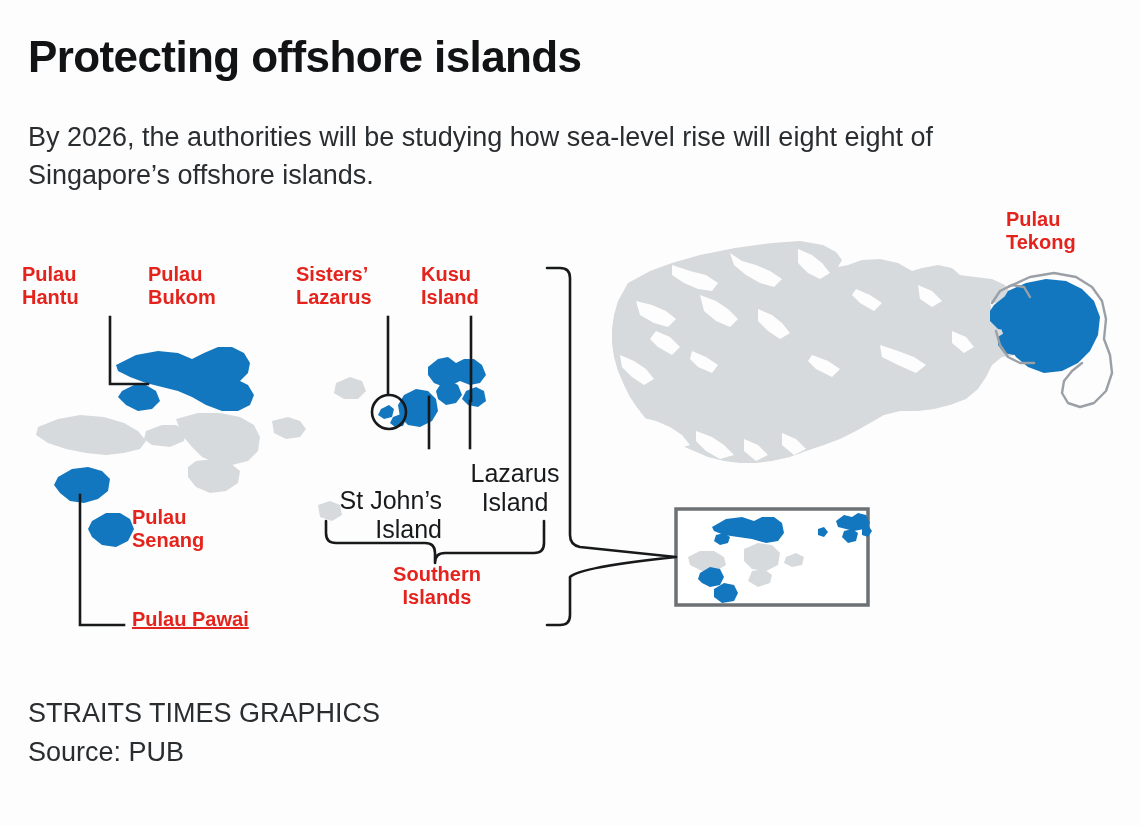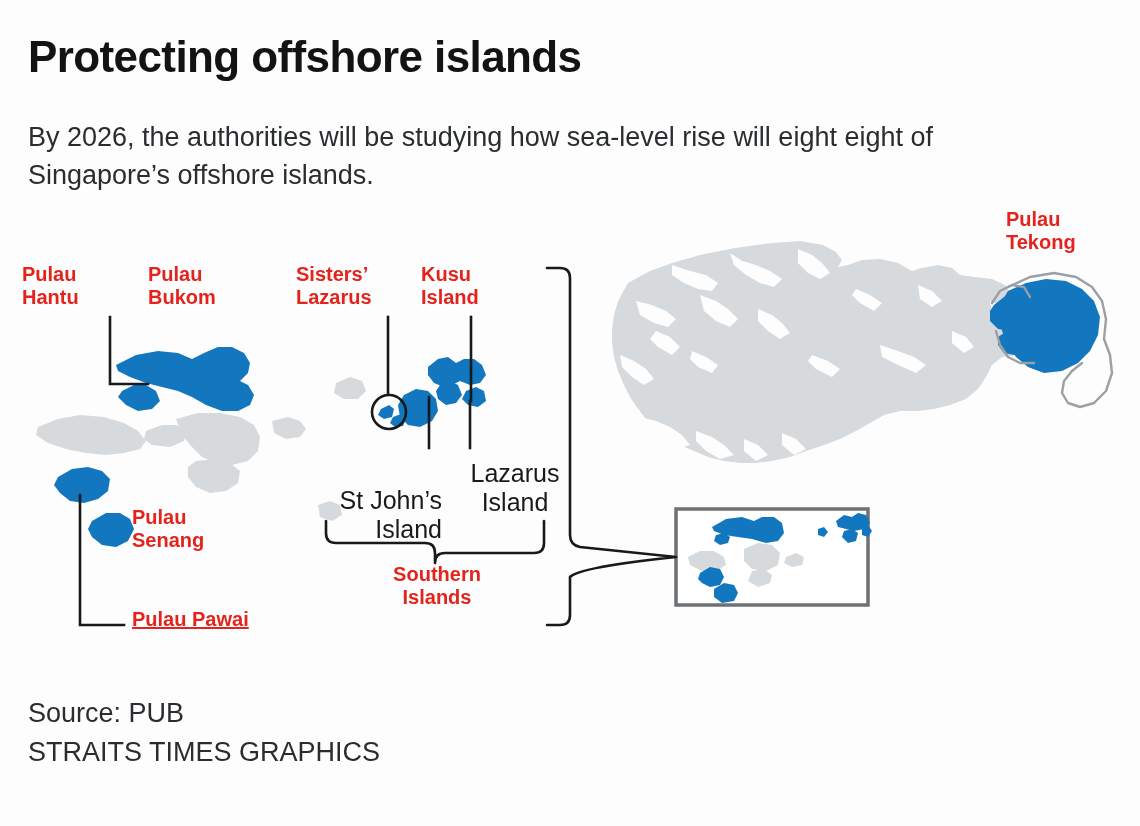--- a/index.html
+++ b/index.html
@@ -295,17 +295,17 @@
   <div class="lbl red-lg" id="lbl-southern">Southern
 Islands</div>
 
   <div class="lbl black" id="lbl-stjohns">St John’s
 Island</div>
 
   <div class="lbl black" id="lbl-lazarus">Lazarus
 Island</div>
 
   <div class="source">
+    <div>STRAITS TIMES GRAPHICS</div>
     <div>Source: PUB</div>
-    <div>STRAITS TIMES GRAPHICS</div>
   </div>
 
 </div>
 
 </body></html>

